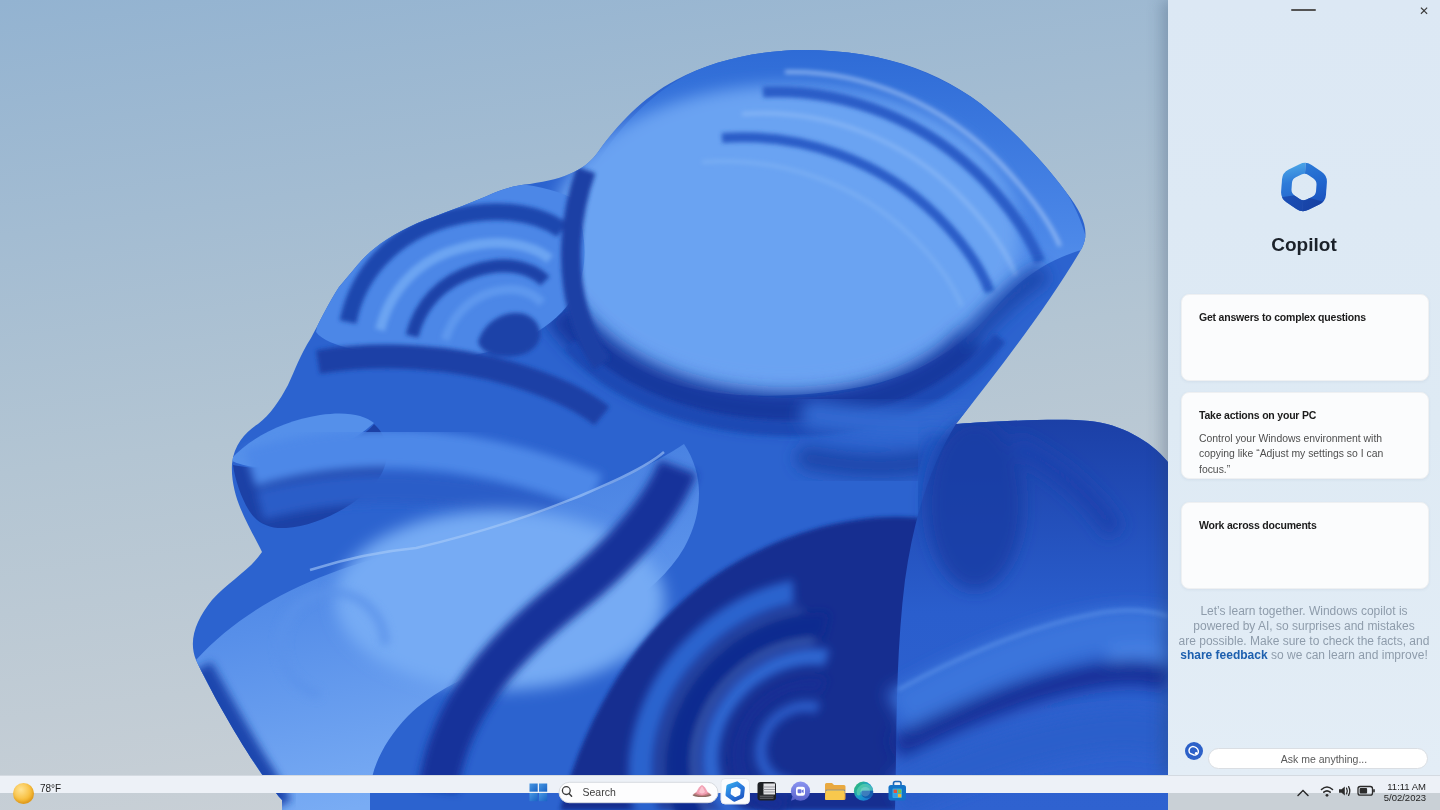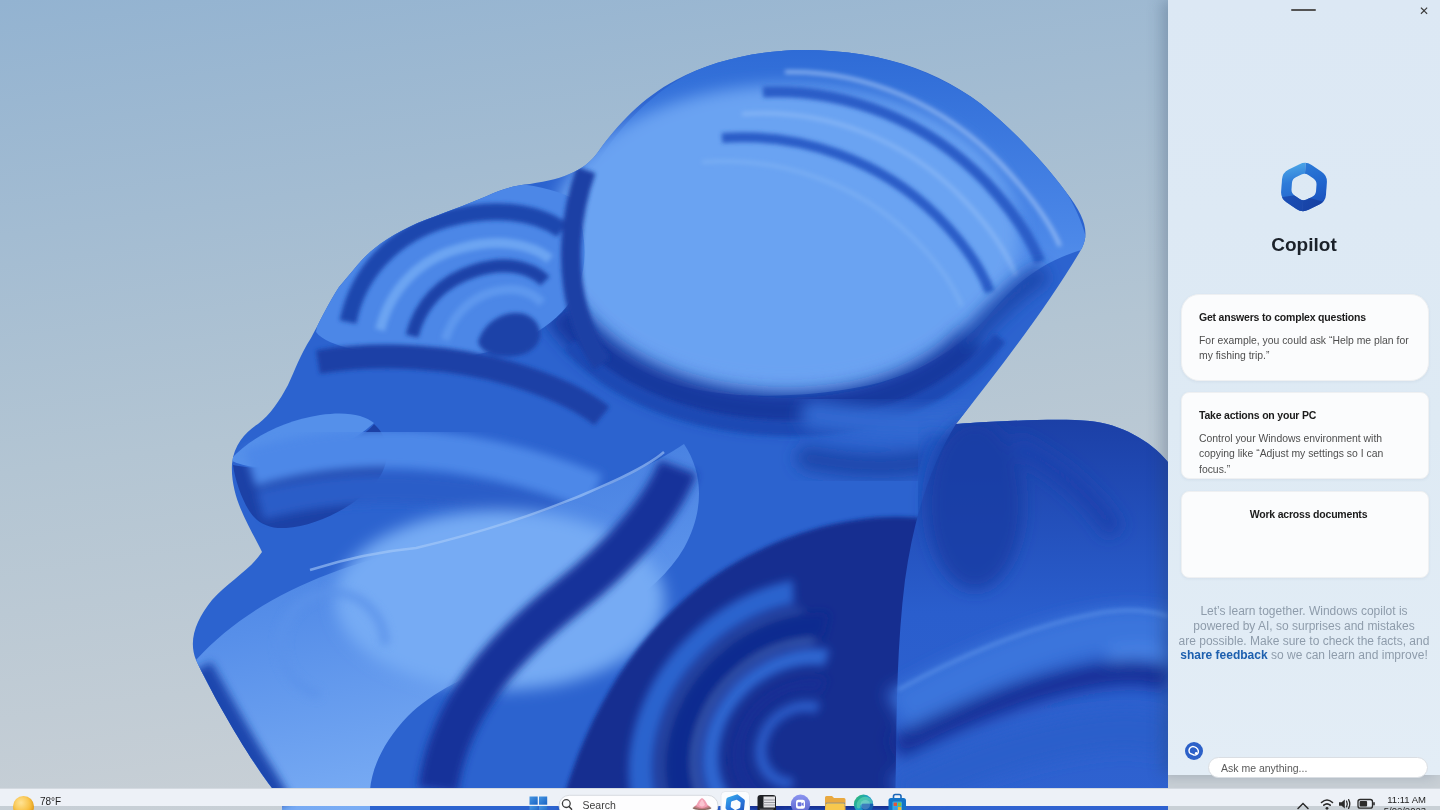--- a/index.html
+++ b/index.html
@@ -14,23 +14,23 @@
   #closex { position:absolute; right:7px; top:3px; width:18px; height:16px; color:#3a3a3a; font-size:12px; line-height:16px; text-align:center; }
   #cplogo { position:absolute; left:113px; top:161px; }
   #cptitle { position:absolute; left:0; top:234px; width:272px; text-align:center; font-size:19px; font-weight:600; color:#1b2129; }
   .card { position:absolute; left:13px; width:248px; height:87px; background:#fbfcfd; border:1px solid #eef0f2; border-radius:8px; padding:16px 10px 0 17px; box-shadow:0 1px 3px rgba(60,80,110,0.07); overflow:hidden; }
   .card h3 { font-size:10.5px; font-weight:700; color:#1b1b1b; letter-spacing:-0.2px; margin-bottom:10px; }
   .card p { font-size:10.4px; color:#4e4e4e; line-height:15.3px; width:216px; }
   #disc { position:absolute; left:10px; top:604px; width:252px; text-align:center; font-size:12px; line-height:14.8px; color:#8e9cab; }
   #disc a { color:#1c5fae; text-decoration:none; font-weight:700; }
   #askrow { position:absolute; left:17px; top:740px; width:240px; height:22px; }
   #askbtn { position:absolute; left:0; top:2px; width:18px; height:18px; border-radius:50%; background:#2d61c8; }
-  #askbox { position:absolute; left:23px; top:17px; width:220px; height:21px; background:#fff; border:1px solid #dadee3; border-radius:10.5px; font-size:10.5px; color:#5a5a5a; line-height:20px; padding-left:12px; }
+  #askbox { position:absolute; left:23px; top:8px; width:220px; height:21px; background:#fff; border:1px solid #dadee3; border-radius:10.5px; font-size:10.5px; color:#5a5a5a; line-height:20px; padding-left:12px;text-align:center; }
   
-  #taskbar { position:absolute; left:0; bottom:4px; width:1440px; height:18px; background:#edf1f7; border-top:1px solid #d4dae1; }
+  #taskbar { position:absolute; left:0; bottom:17px; width:1440px; height:18px; background:#edf1f7; border-top:1px solid #d4dae1; }
   #weather { position:absolute; left:13px; top:3px; height:29px; }
   #wsun { position:absolute; left:0; top:4px; width:21px; height:21px; border-radius:50%; background:radial-gradient(circle at 38% 32%, #ffe394, #f7bd3b 55%, #efa315); box-shadow:inset -1px -2px 3px rgba(190,120,10,0.45); }
   #wtxt { position:absolute; left:27px; top:4px; font-size:10px; color:#1f1f1f; line-height:11.5px; }
   #wtxt .sub { color:#5e646e;margin-top:37px; }
   #clock { position:absolute; right:14px; top:6px; text-align:right; font-size:9.5px; color:#1f1f1f; line-height:10.5px; }
 </style>
 </head>
 <body>
 <div id="stage">
   <svg id="wall" width="1440" height="810" viewBox="0 0 1440 810">
@@ -225,29 +225,28 @@
             <stop offset="1" stop-color="#173f9f"></stop>
         </linearGradient>
       </defs>
       <g transform="rotate(4 23 26)">
         <path fill-rule="evenodd" clip-path="url(#hexcL)" fill="url(#lgL)" d="M 29.06 3.50 Q 23.00 0.00 16.94 3.50 L 6.55 9.50 Q 0.48 13.00 0.48 20.00 L 0.48 32.00 Q 0.48 39.00 6.55 42.50 L 16.94 48.50 Q 23.00 52.00 29.06 48.50 L 39.45 42.50 Q 45.52 39.00 45.52 32.00 L 45.52 20.00 Q 45.52 13.00 39.45 9.50 Z M 26.46 13.80 Q 23.00 11.80 19.54 13.80 L 14.17 16.90 Q 10.70 18.90 10.70 22.90 L 10.70 29.10 Q 10.70 33.10 14.17 35.10 L 19.54 38.20 Q 23.00 40.20 26.46 38.20 L 31.83 35.10 Q 35.30 33.10 35.30 29.10 L 35.30 22.90 Q 35.30 18.90 31.83 16.90 Z"></path>
         <path fill-rule="evenodd" clip-path="url(#hexcR)" fill="url(#lgR)" d="M 29.06 3.50 Q 23.00 0.00 16.94 3.50 L 6.55 9.50 Q 0.48 13.00 0.48 20.00 L 0.48 32.00 Q 0.48 39.00 6.55 42.50 L 16.94 48.50 Q 23.00 52.00 29.06 48.50 L 39.45 42.50 Q 45.52 39.00 45.52 32.00 L 45.52 20.00 Q 45.52 13.00 39.45 9.50 Z M 26.46 13.80 Q 23.00 11.80 19.54 13.80 L 14.17 16.90 Q 10.70 18.90 10.70 22.90 L 10.70 29.10 Q 10.70 33.10 14.17 35.10 L 19.54 38.20 Q 23.00 40.20 26.46 38.20 L 31.83 35.10 Q 35.30 33.10 35.30 29.10 L 35.30 22.90 Q 35.30 18.90 31.83 16.90 Z"></path>
         <path fill-rule="evenodd" clip-path="url(#hexcB)" fill="url(#lgB2)" d="M 29.06 3.50 Q 23.00 0.00 16.94 3.50 L 6.55 9.50 Q 0.48 13.00 0.48 20.00 L 0.48 32.00 Q 0.48 39.00 6.55 42.50 L 16.94 48.50 Q 23.00 52.00 29.06 48.50 L 39.45 42.50 Q 45.52 39.00 45.52 32.00 L 45.52 20.00 Q 45.52 13.00 39.45 9.50 Z M 26.46 13.80 Q 23.00 11.80 19.54 13.80 L 14.17 16.90 Q 10.70 18.90 10.70 22.90 L 10.70 29.10 Q 10.70 33.10 14.17 35.10 L 19.54 38.20 Q 23.00 40.20 26.46 38.20 L 31.83 35.10 Q 35.30 33.10 35.30 29.10 L 35.30 22.90 Q 35.30 18.90 31.83 16.90 Z" opacity="0.85"></path>
       </g>
     </svg>
     <div id="cptitle">Copilot</div>
-    <div class="card" style="top:294px;border-radius:18px;">
+    <div class="card" style="top:294px;">
       <h3>Get answers to complex questions</h3>
-      <p>For example, you could ask “Help me plan for my fishing trip.”</p>
     </div>
     <div class="card" style="top:392px;">
       <h3>Take actions on your PC</h3>
       <p>Control your Windows environment with copying like “Adjust my settings so I can focus.”</p>
     </div>
-    <div class="card" style="top:491px;text-align:center;">
+    <div class="card" style="top:502px;">
       <h3>Work across documents</h3>
     </div>
     <div id="disc">Let’s learn together. Windows copilot is<br>powered by AI, so surprises and mistakes<br>are possible. Make sure to check the facts, and<br><a>share feedback</a> so we can learn and improve!</div>
     <div id="askrow">
       <div id="askbtn"><svg width="18" height="18" viewBox="0 0 18 18">
             <path fill="none" stroke="#fff" stroke-width="1.4" d="M5.2 11.5 Q4 10.5 4 8.8 Q4 5.6 6.5 4.8 Q8 4.3 9.6 4.9 Q11.5 5.5 12.6 7.2 Q13.8 9 13.2 10.8 Q12.7 12.4 11 12.9 Q9.4 13.4 8 12.6 Z"></path>
             <circle cx="11.2" cy="11.2" r="1.3" fill="#fff"></circle>
           </svg></div>
       <div id="askbox">Ask me anything...</div>
     </div>

